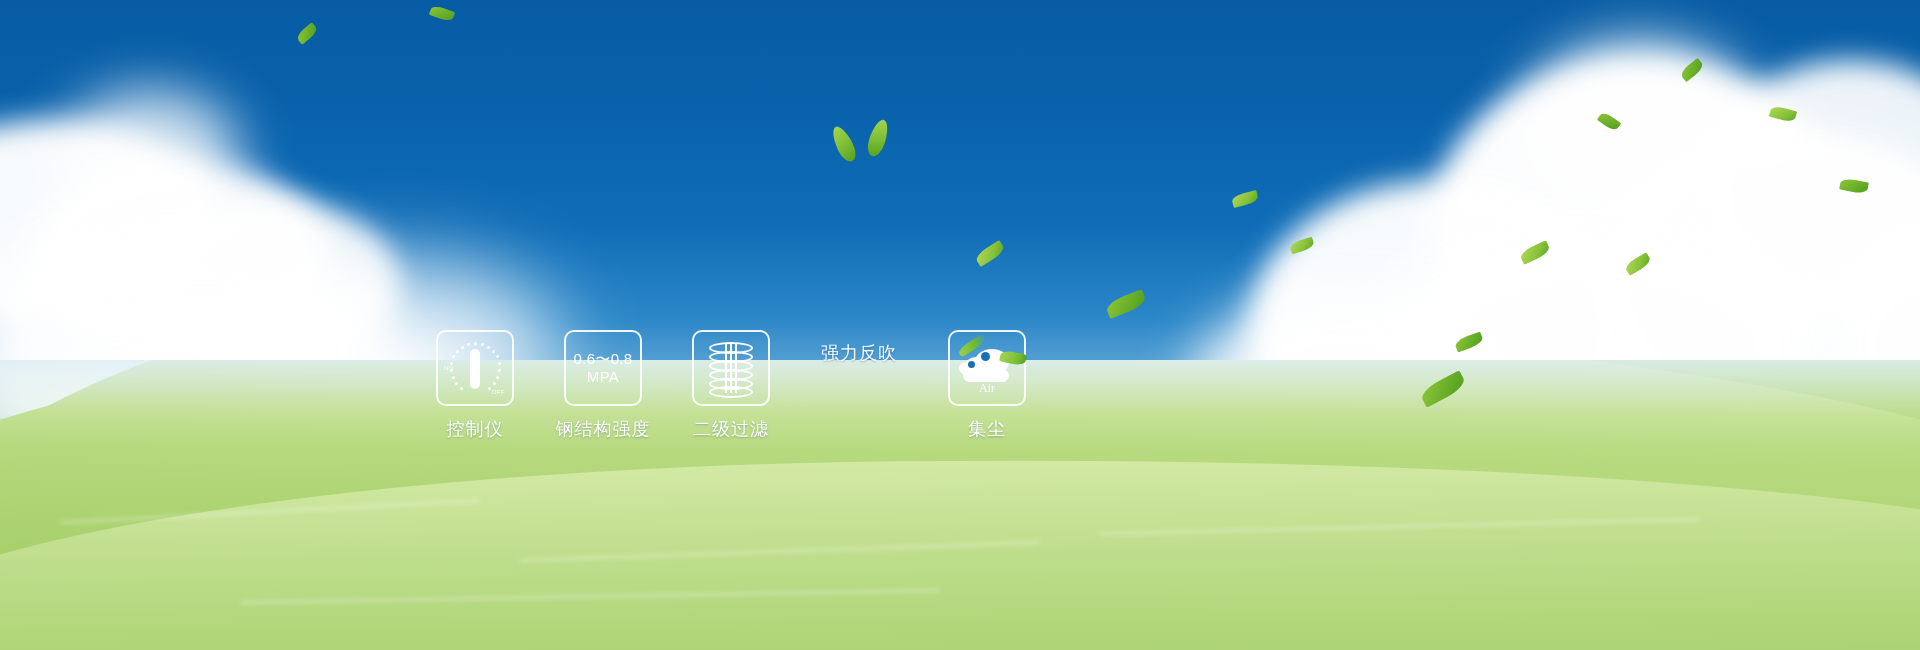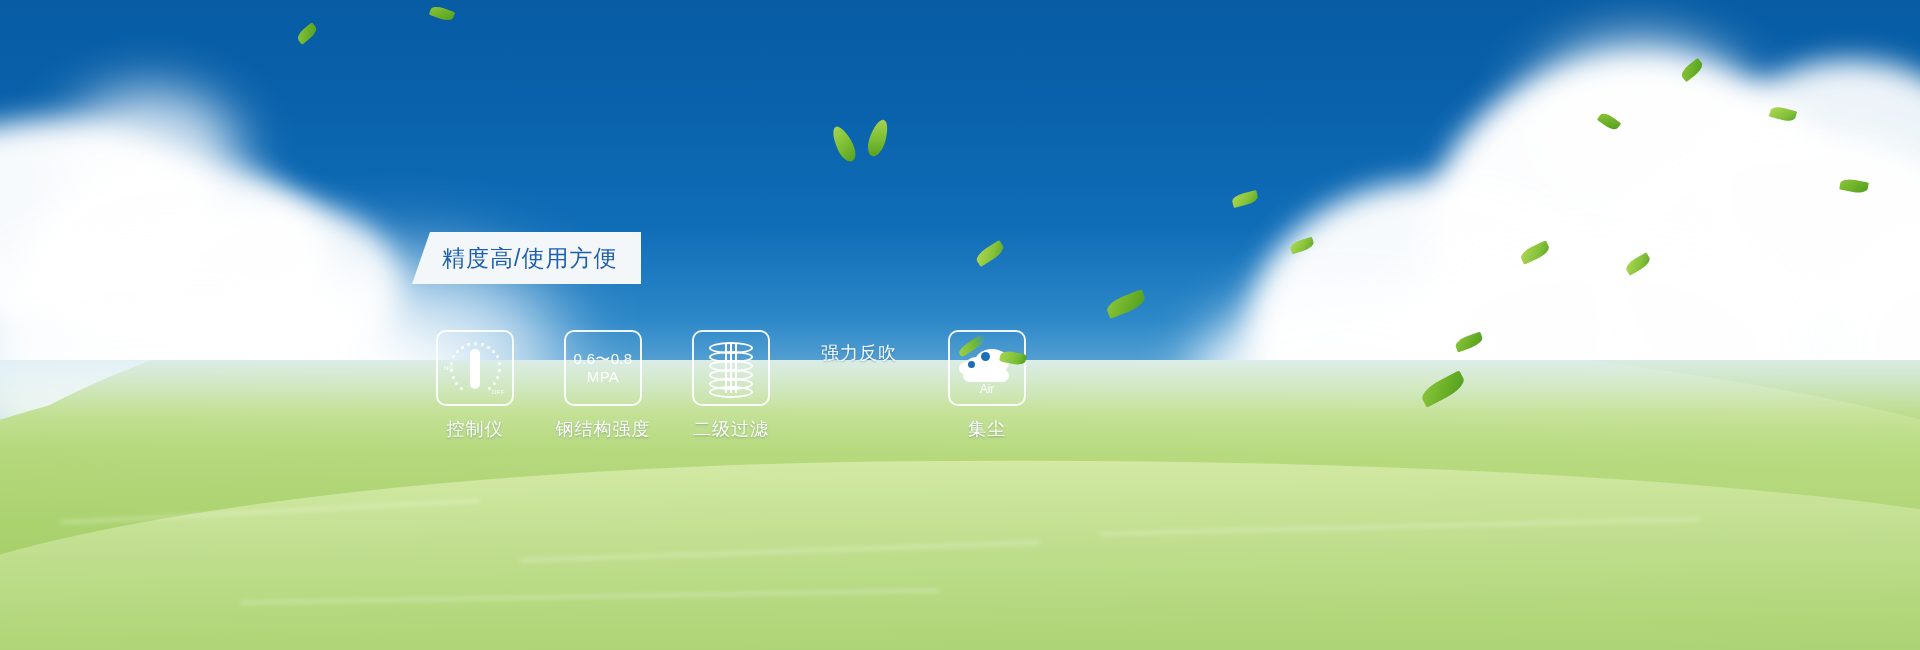--- a/index.html
+++ b/index.html
@@ -119,21 +119,21 @@
   .glabel.off{right:-1px;bottom:1px;}
 
   
   .coil{position:relative;width:52px;height:54px;}
   .ring{position:absolute;left:50%;transform:translateX(-50%);
     width:40px;height:8px;border-radius:50%;border:2px solid #fff;}
   .coil-stem{position:absolute;left:50%;top:2px;margin-left:-6px;width:12px;height:50px;
     background:repeating-linear-gradient(90deg,#fff 0 2px,transparent 2px 5px);}
 
   
-  .airicon{position:relative;width:56px;height:50px;}
+  .airicon{position:relative;width:56px;height:50px;font-family:Liberation Serif, serif;}
   .ac{position:absolute;background:#fff;border-radius:50%;}
   .ac1{left:16px;top:6px;width:34px;height:26px;}
   .ac2{left:6px;top:14px;width:22px;height:19px;}
   .ac3{left:0px;top:19px;width:14px;height:13px;}
   .abar{position:absolute;left:4px;top:26px;width:46px;height:13px;background:#fff;border-radius:8px;}
   .acut{position:absolute;background:#1c6fb5;border-radius:50%;}
   .acut1{left:22px;top:9px;width:9px;height:9px;}
   .acut2{left:9px;top:18px;width:7px;height:7px;}
   .streak{position:absolute;left:-2px;top:-2px;width:30px;height:9px;border-radius:50% 20% 50% 20%;
     transform:rotate(-33deg);
@@ -213,21 +213,20 @@
 
   <div class="content">
 
 
     <div class="title-leaves">
       <div class="tleaf l"></div>
       <div class="tleaf r"></div>
     </div>
 
     <div class="subbar">
-      <div class="sub-light">精度高/使用方便</div>
     </div>
 
     <div class="icons">
 
       <div class="icon-col">
         <div class="icon-box">
           <div class="gauge">
             <div class="needle"></div>
             <div class="gdot" style="left:6px;top:36px;"></div>
             <div class="gdot" style="left:4px;top:29px;"></div>

